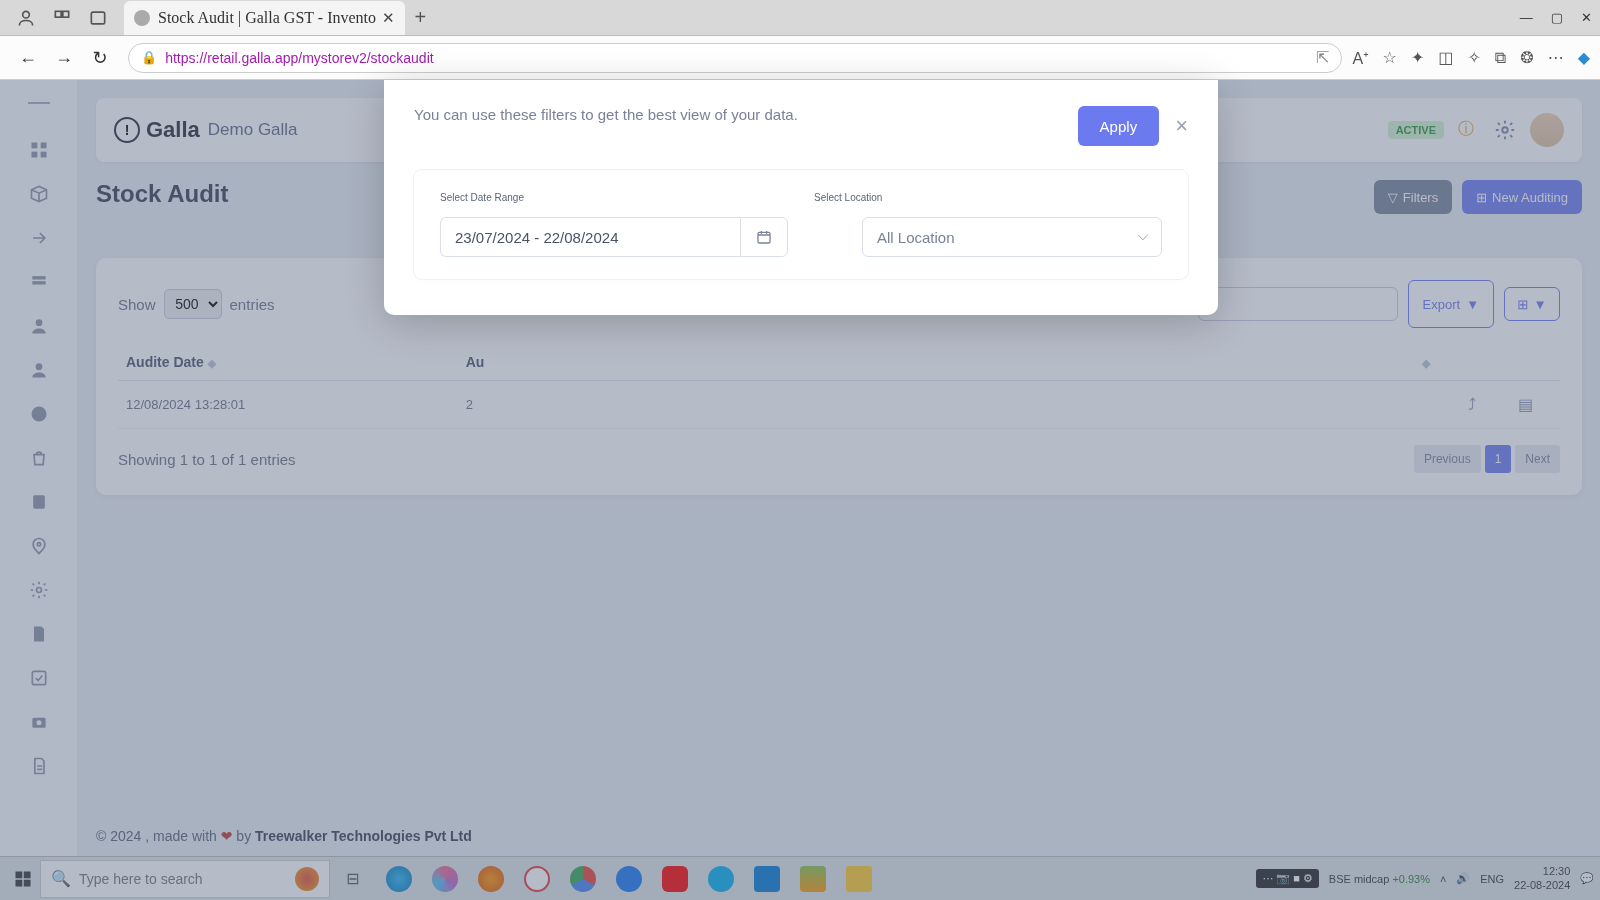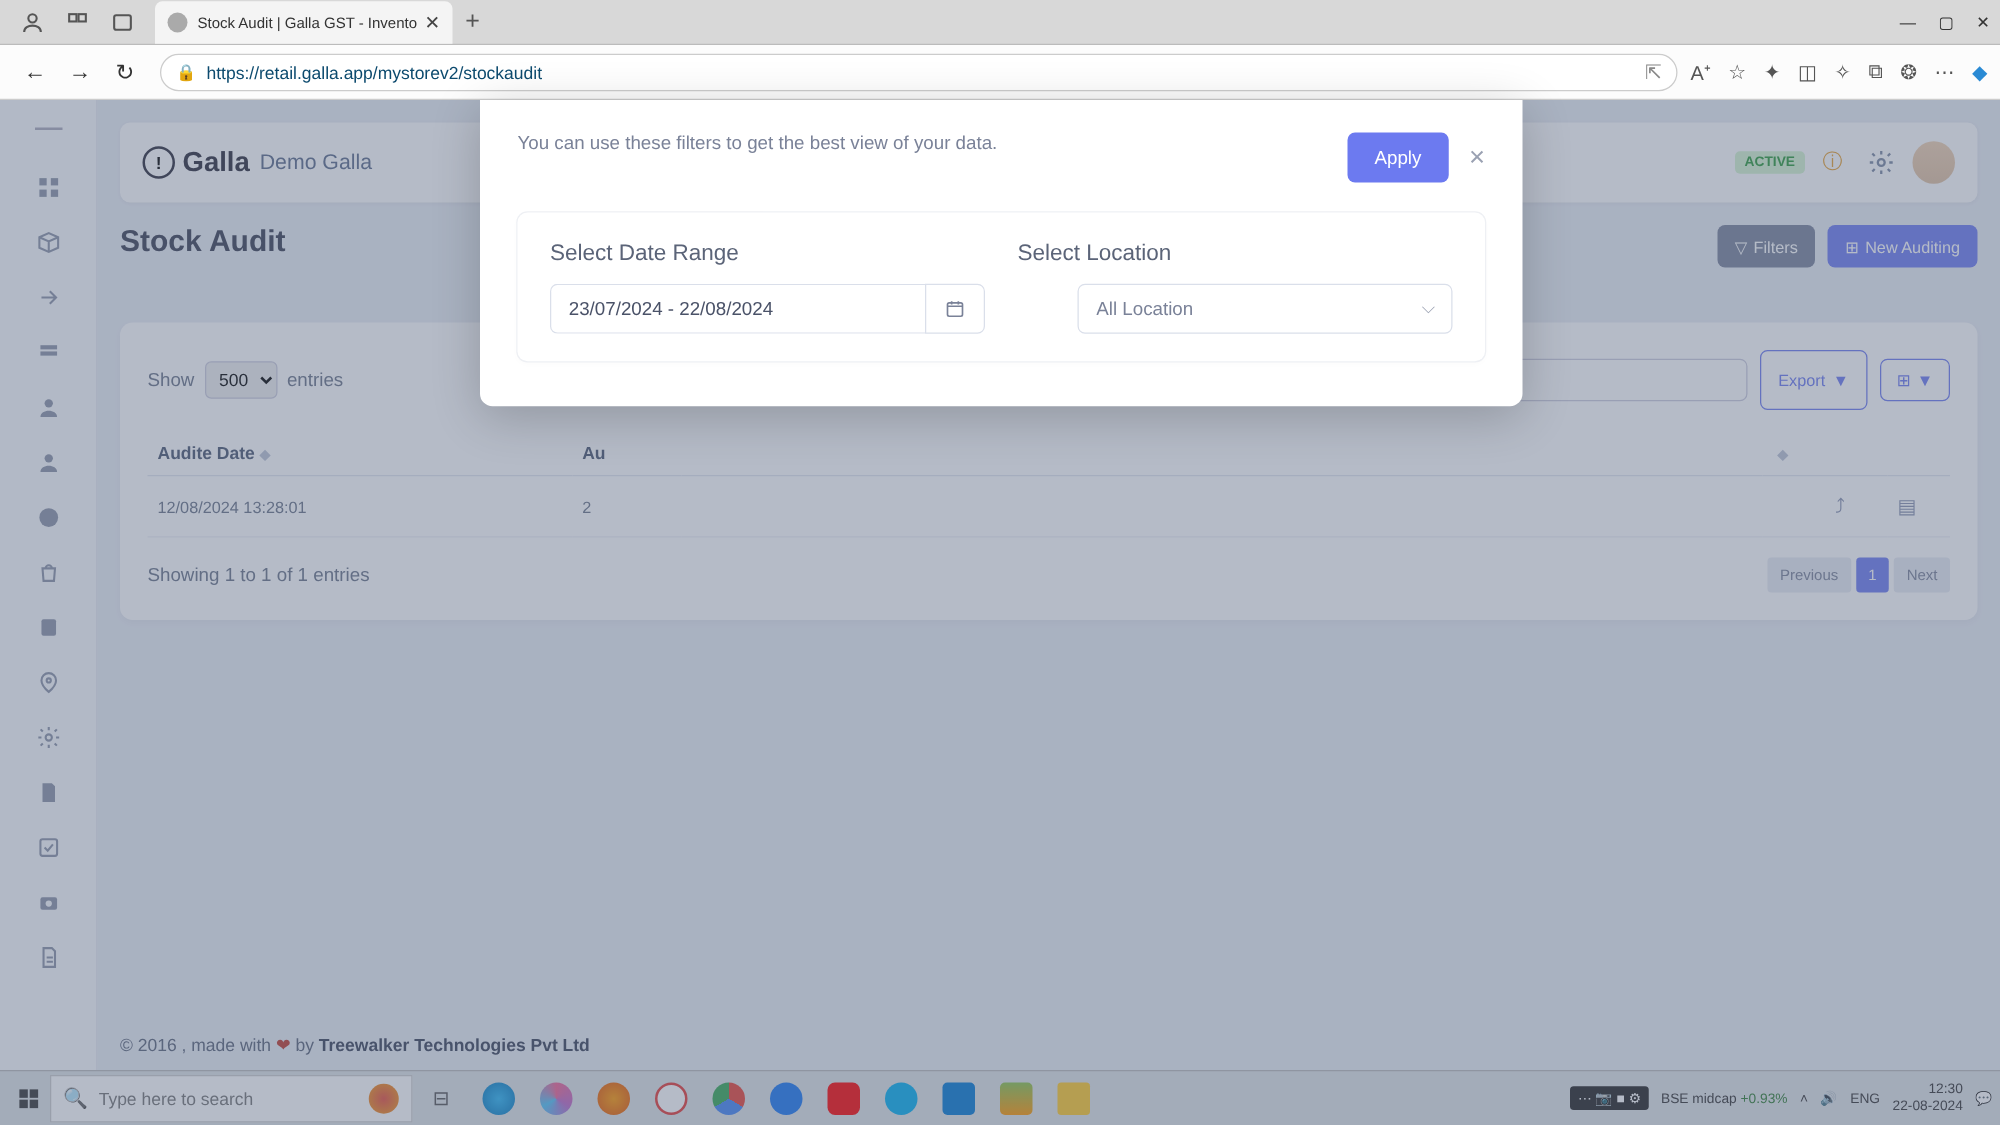--- a/index.html
+++ b/index.html
@@ -3,31 +3,31 @@
 <meta charset="utf-8">
 <style>
 * { box-sizing: border-box; margin: 0; padding: 0; font-family: -apple-system, BlinkMacSystemFont, "Segoe UI", Arial, sans-serif; }
 body { width: 1600px; height: 900px; overflow: hidden; background: #d1d3d4; position: relative; }
 
 
 .browser-chrome { height: 36px; background: #d8d8d8; display: flex; align-items: center; padding: 0 8px; border-bottom: 1px solid #bbb; }
 .chrome-icon { width: 20px; height: 20px; margin: 0 8px; color: #555; }
 .tab { background: #f4f4f4; border-radius: 6px 6px 0 0; height: 34px; display: flex; align-items: center; padding: 0 10px; margin-left: 8px; min-width: 230px; }
 .favicon { width: 16px; height: 16px; border-radius: 50%; background: #aaa; margin-right: 8px; }
-.tab-title { font-size: 12px; color: #333; flex: 1; white-space: nowrap; overflow: hidden; text-overflow: ellipsis; }
+.tab-title { font-size: 16px; color: #333; flex: 1; white-space: nowrap; overflow: hidden; text-overflow: ellipsis; font-family: Liberation Serif, serif; }
 .tab-close { font-size: 15px; color: #444; cursor: pointer; margin-left: 6px; }
 .new-tab { font-size: 20px; color: #555; margin-left: 10px; cursor: pointer; }
 .window-controls { margin-left: auto; display: flex; gap: 18px; }
 .window-controls span { font-size: 13px; color: #333; cursor: pointer; }
 
 .addr-bar { height: 44px; background: #fcfcfc; display: flex; align-items: center; padding: 0 10px; border-bottom: 1px solid #ccc; }
 .nav-btn { width: 28px; height: 28px; display: flex; align-items: center; justify-content: center; color: #333; font-size: 18px; cursor: pointer; margin: 0 4px; }
 .url-box { display: flex; align-items: center; flex: 1; height: 30px; border: 1px solid #ccc; border-radius: 15px; padding: 0 12px; margin: 0 10px; background: #fff; }
 .lock-ic { color: #888; margin-right: 8px; font-size: 13px; }
-.url { font-size: 14px; color: #0c4a6e; flex: 1; }
+.url { font-size: 14px; color: #a21caf; flex: 1; }
 .addr-icons { display: flex; gap: 14px; align-items: center; }
 .addr-icons span { color: #555; font-size: 16px; cursor: pointer; }
 
 
 .viewport { position: relative; height: 820px; background: #eaeef5; }
 .overlay-dim { position: absolute; inset: 0; background: rgba(90,105,130,0.45); z-index: 10; }
 
 .left-rail { position: absolute; left: 0; top: 0; width: 78px; height: 100%; background: #fafbfd; border-right: 1px solid #e5e8ef; display: flex; flex-direction: column; align-items: center; padding-top: 22px; gap: 24px; }
 .rail-hamburger { width: 22px; height: 2px; background: #aab; position: relative; margin-bottom: 12px; }
 .rail-ic { width: 20px; height: 20px; color: #8a93a6; }
@@ -76,21 +76,21 @@
 
 
 .modal { position: absolute; left: 384px; top: 0; width: 834px; background: #fff; border-radius: 0 0 10px 10px; box-shadow: 0 8px 40px rgba(0,0,0,0.2); z-index: 20; padding: 26px 30px 36px 30px; }
 .modal-head { display: flex; justify-content: space-between; align-items: flex-start; }
 .modal-title { font-size: 19px; font-weight: 700; color: #3a3f52; margin-bottom: 8px; }
 .modal-sub { font-size: 15px; color: #7a8298; }
 .modal-close { font-size: 22px; color: #9aa1b2; cursor: pointer; background:none; border:none; }
 .btn-apply { background: #6c7af0; color: #fff; height: 40px; padding: 0 22px; border: none; border-radius: 6px; font-size: 15px; font-weight: 500; cursor: pointer; }
 .filter-body { background: #fff; border: 0; margin-top: 24px; border-radius: 8px; padding: 22px 26px; box-shadow: 0 0 0 1px #eef0f4, 0 2px 6px rgba(0,0,0,0.02); display: flex; gap: 26px; }
 .field { flex: 1; }
-.field-lbl { font-size: 18px; color: #5b6478; font-weight: 500; margin-bottom: 14px; display: block; }
+.field-lbl { font-size: 10px; color: #5b6478; font-weight: 500; margin-bottom: 14px; display: block; }
 .daterange { display: flex; }
 .daterange input { flex: 1; height: 40px; border: 1px solid #dadfea; border-right: none; border-radius: 6px 0 0 6px; padding: 0 14px; font-size: 15px; color: #4a5268; }
 .daterange .cal-btn { width: 48px; height: 40px; border: 1px solid #dadfea; border-radius: 0 6px 6px 0; background: #fff; color: #7a8298; display: flex; align-items: center; justify-content: center; cursor: pointer; }
 .loc-select { position: relative; padding-left: 48px; }
 .loc-select select { width: 100%; height: 40px; border: 1px solid #dadfea; border-radius: 6px; padding: 0 14px; font-size: 15px; color: #7a8298; appearance: none; background: #fff; }
 .loc-select::after { content: "⌵"; position: absolute; right: 14px; top: 10px; color: #9aa1b2; pointer-events: none; font-size: 14px; }
 
 
 .taskbar { position: absolute; left: 0; right: 0; bottom: 0; height: 44px; background: #dfe3e6; border-top: 1px solid #bbb; display: flex; align-items: center; padding: 0 6px; }
 .win-ic { width: 18px; height: 18px; margin: 0 8px; }
@@ -299,21 +299,21 @@
         <div class="pager">
           <button>Previous</button>
           <button class="active">1</button>
           <button>Next</button>
         </div>
       </div>
     </div>
   </div>
 
   <div class="page-footer">
-    <span>© 2016 , made with </span><span style="color:#c0392b">❤</span><span> by </span><b>Treewalker Technologies Pvt Ltd</b>
+    <span>© 2024 , made with </span><span style="color:#c0392b">❤</span><span> by </span><b>Treewalker Technologies Pvt Ltd</b>
   </div>
 
   <div class="overlay-dim"></div>
 
   <div class="modal">
     <div class="modal-head">
       <div>
         <div class="modal-sub">You can use these filters to get the best view of your data.</div>
       </div>
       <div style="display:flex; align-items:center; gap:16px;">

